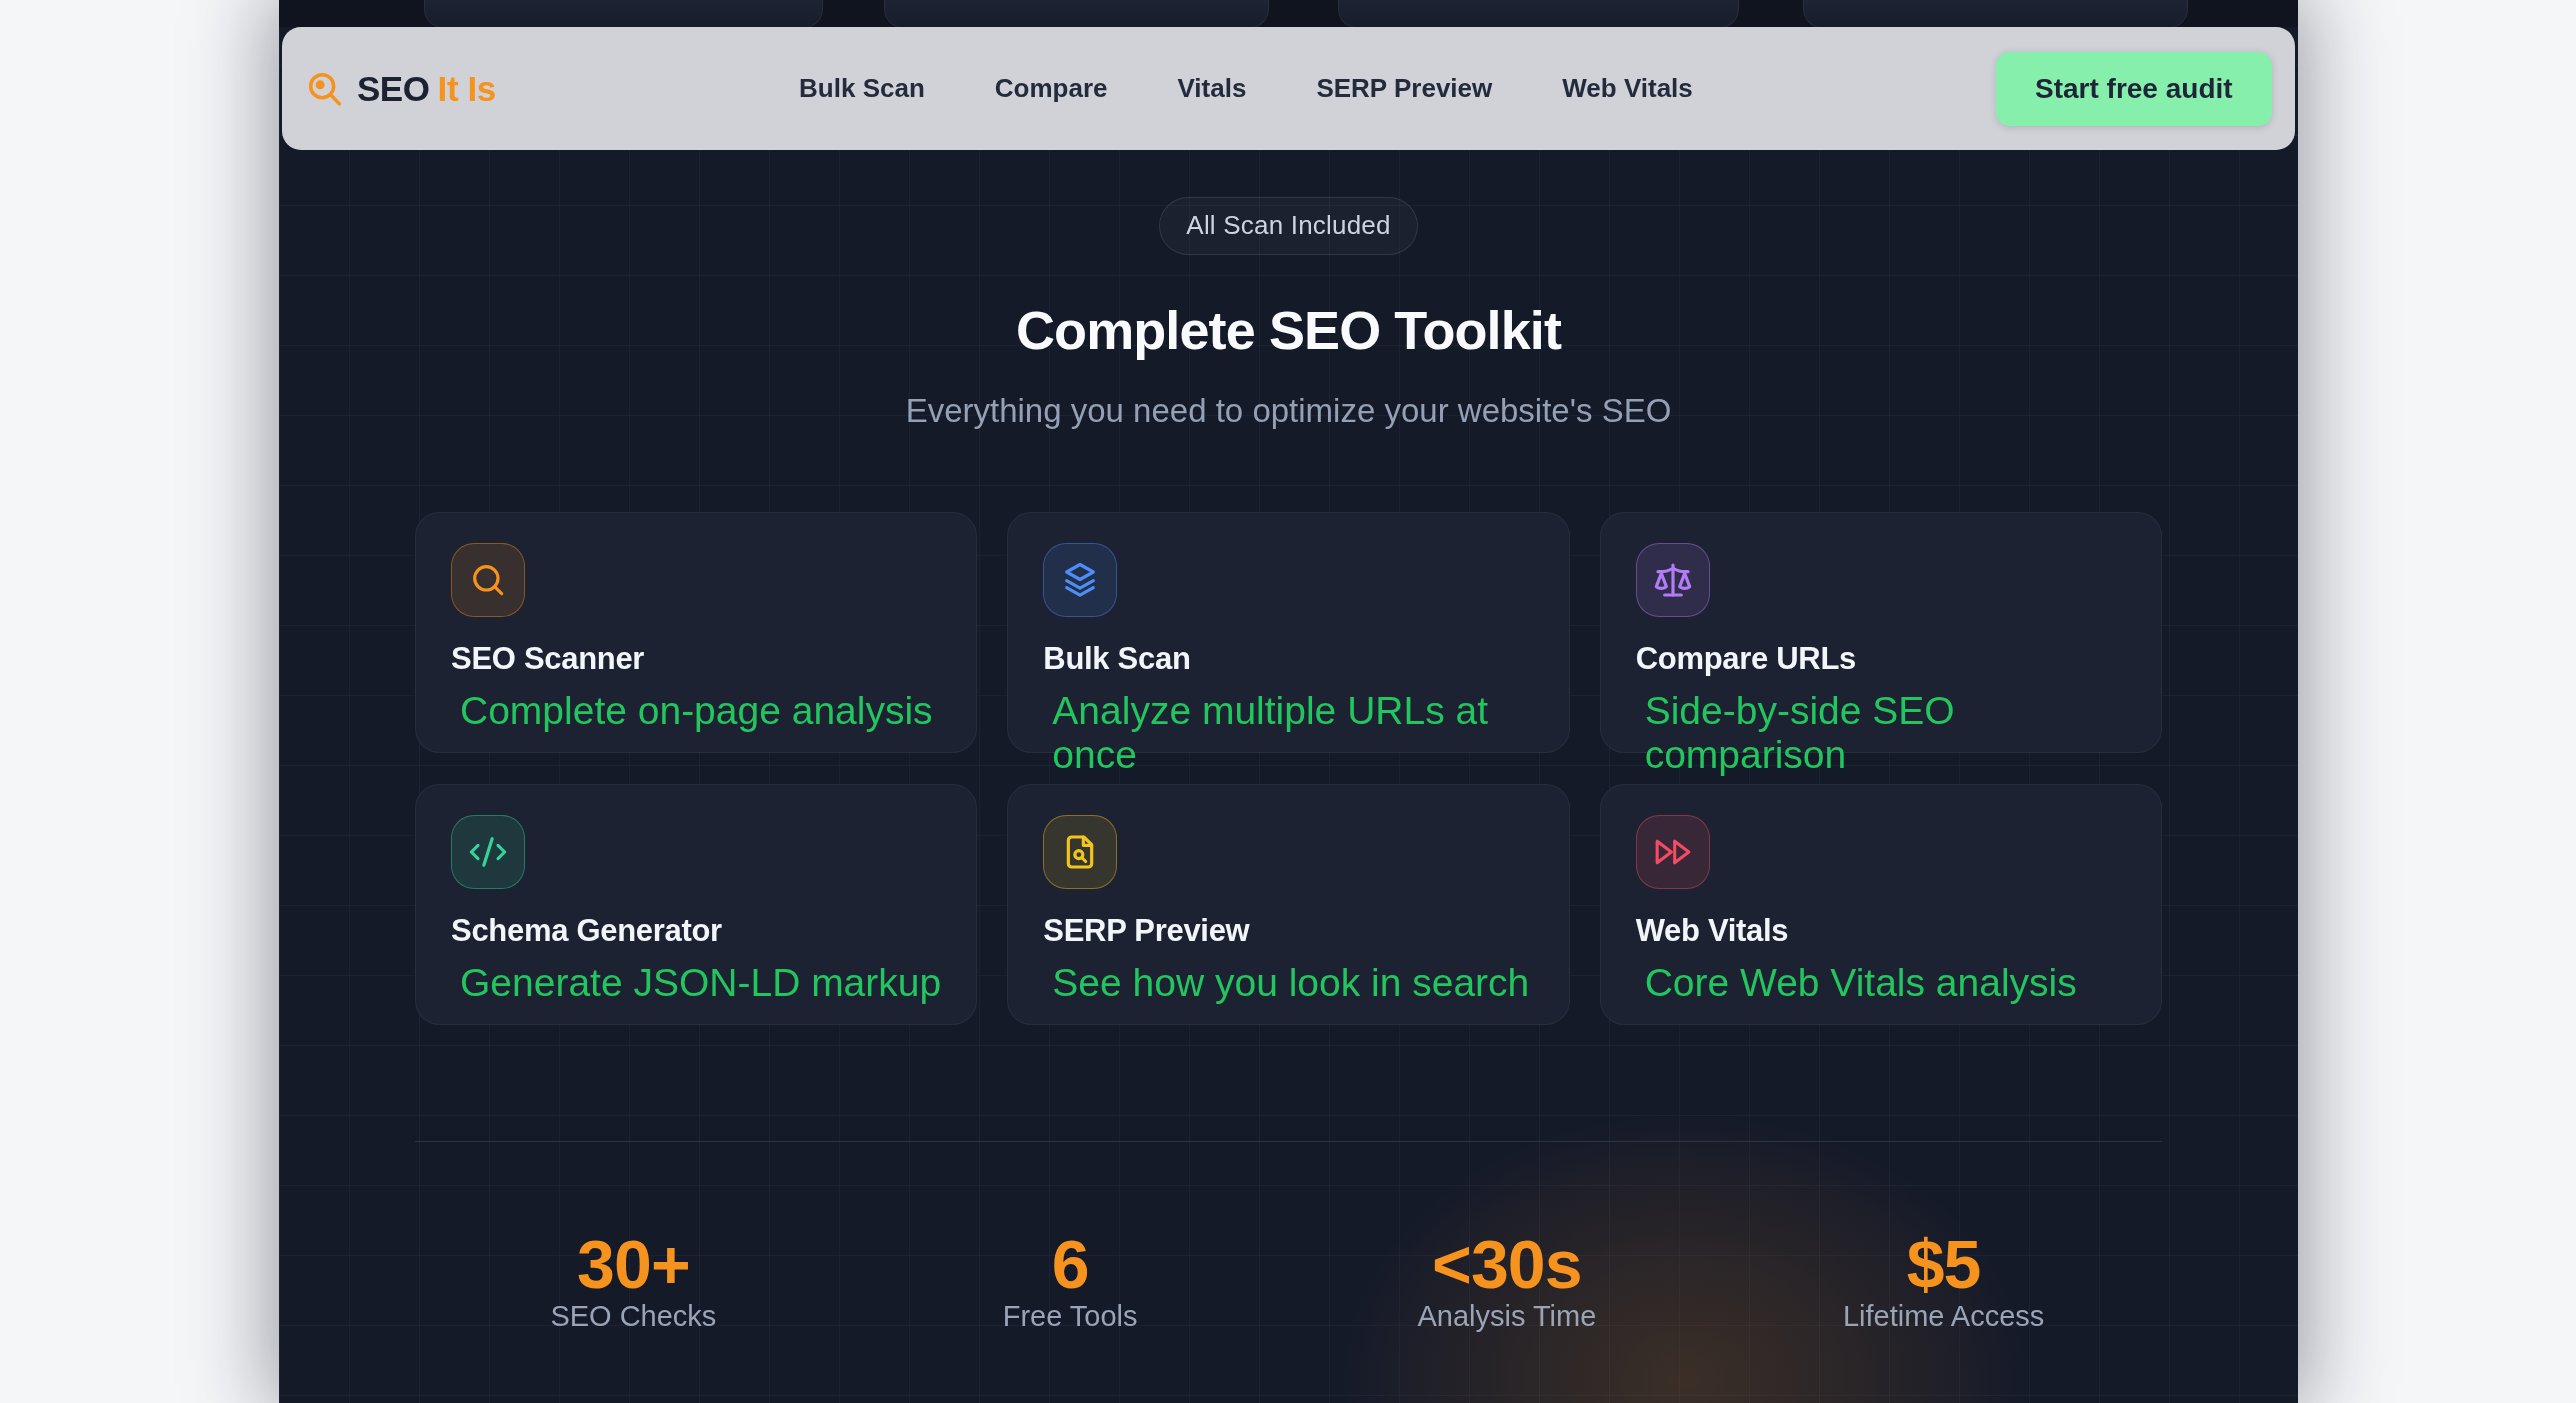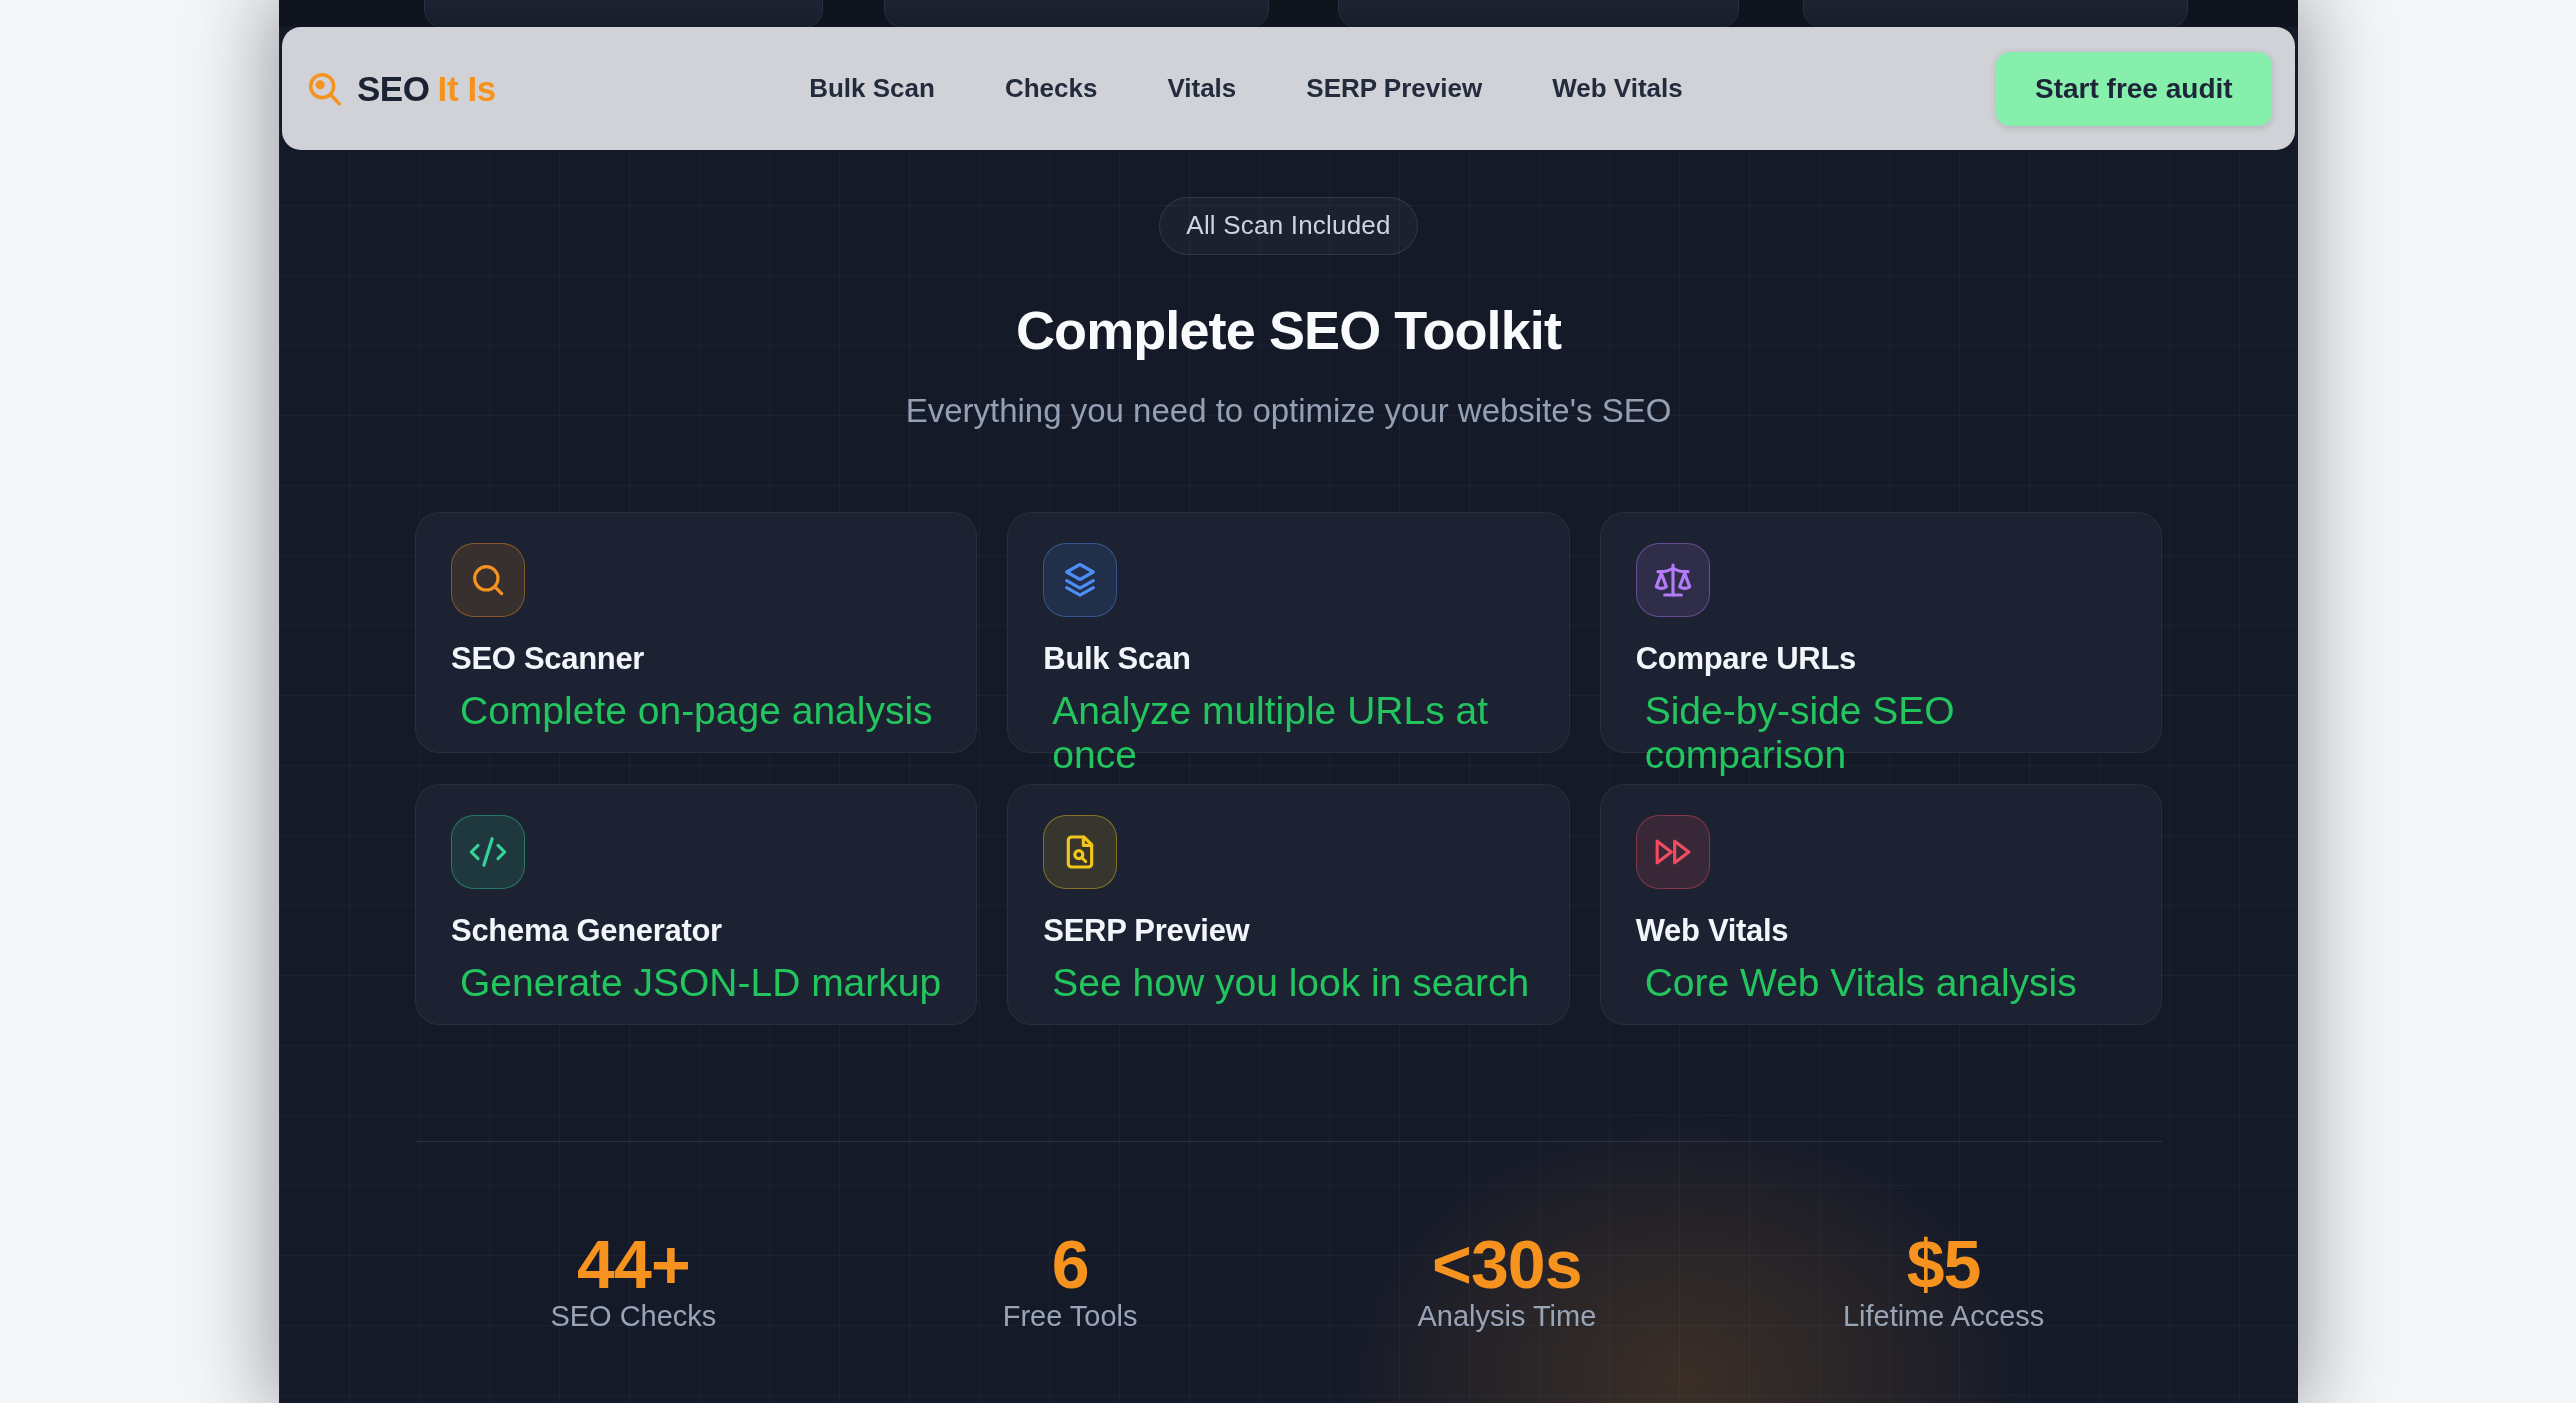--- a/index.html
+++ b/index.html
@@ -121,21 +121,21 @@
         <svg viewBox="0 0 24 24" width="40" height="40" fill="none">
           <circle cx="10.3" cy="10.3" r="6.9" stroke="#f6921e" stroke-width="2.1"></circle>
           <circle cx="9.1" cy="9.5" r="2.7" fill="#f6921e"></circle>
           <path d="M15.3 15.3 20.6 20.9" stroke="#f6921e" stroke-width="2.1" stroke-linecap="round"></path>
         </svg>
       </span>
       <span class="logo-text"><span>SEO</span><span class="logo-accent">It Is</span></span>
     </div>
     <nav class="nav">
       <span class="nav-item">Bulk Scan</span>
-      <span class="nav-item">Checks</span>
+      <span class="nav-item">Compare</span>
       <span class="nav-item">Vitals</span>
       <span class="nav-item">SERP Preview</span>
       <span class="nav-item">Web Vitals</span>
     </nav>
     <button class="cta-btn">Start free audit</button>
   </div>
 
   <div class="content">
 
     <div class="badge-row">
@@ -219,21 +219,21 @@
         <div class="card-title">Web Vitals</div>
         <div class="card-desc">Core Web Vitals analysis</div>
       </div>
 
     </div>
 
     <div class="divider"></div>
 
     <div class="stats">
       <div class="stat">
-        <div class="stat-value">44+</div>
+        <div class="stat-value">30+</div>
         <div class="stat-label">SEO Checks</div>
       </div>
       <div class="stat">
         <div class="stat-value">6</div>
         <div class="stat-label">Free Tools</div>
       </div>
       <div class="stat">
         <div class="stat-value">&lt;30s</div>
         <div class="stat-label">Analysis Time</div>
       </div>

